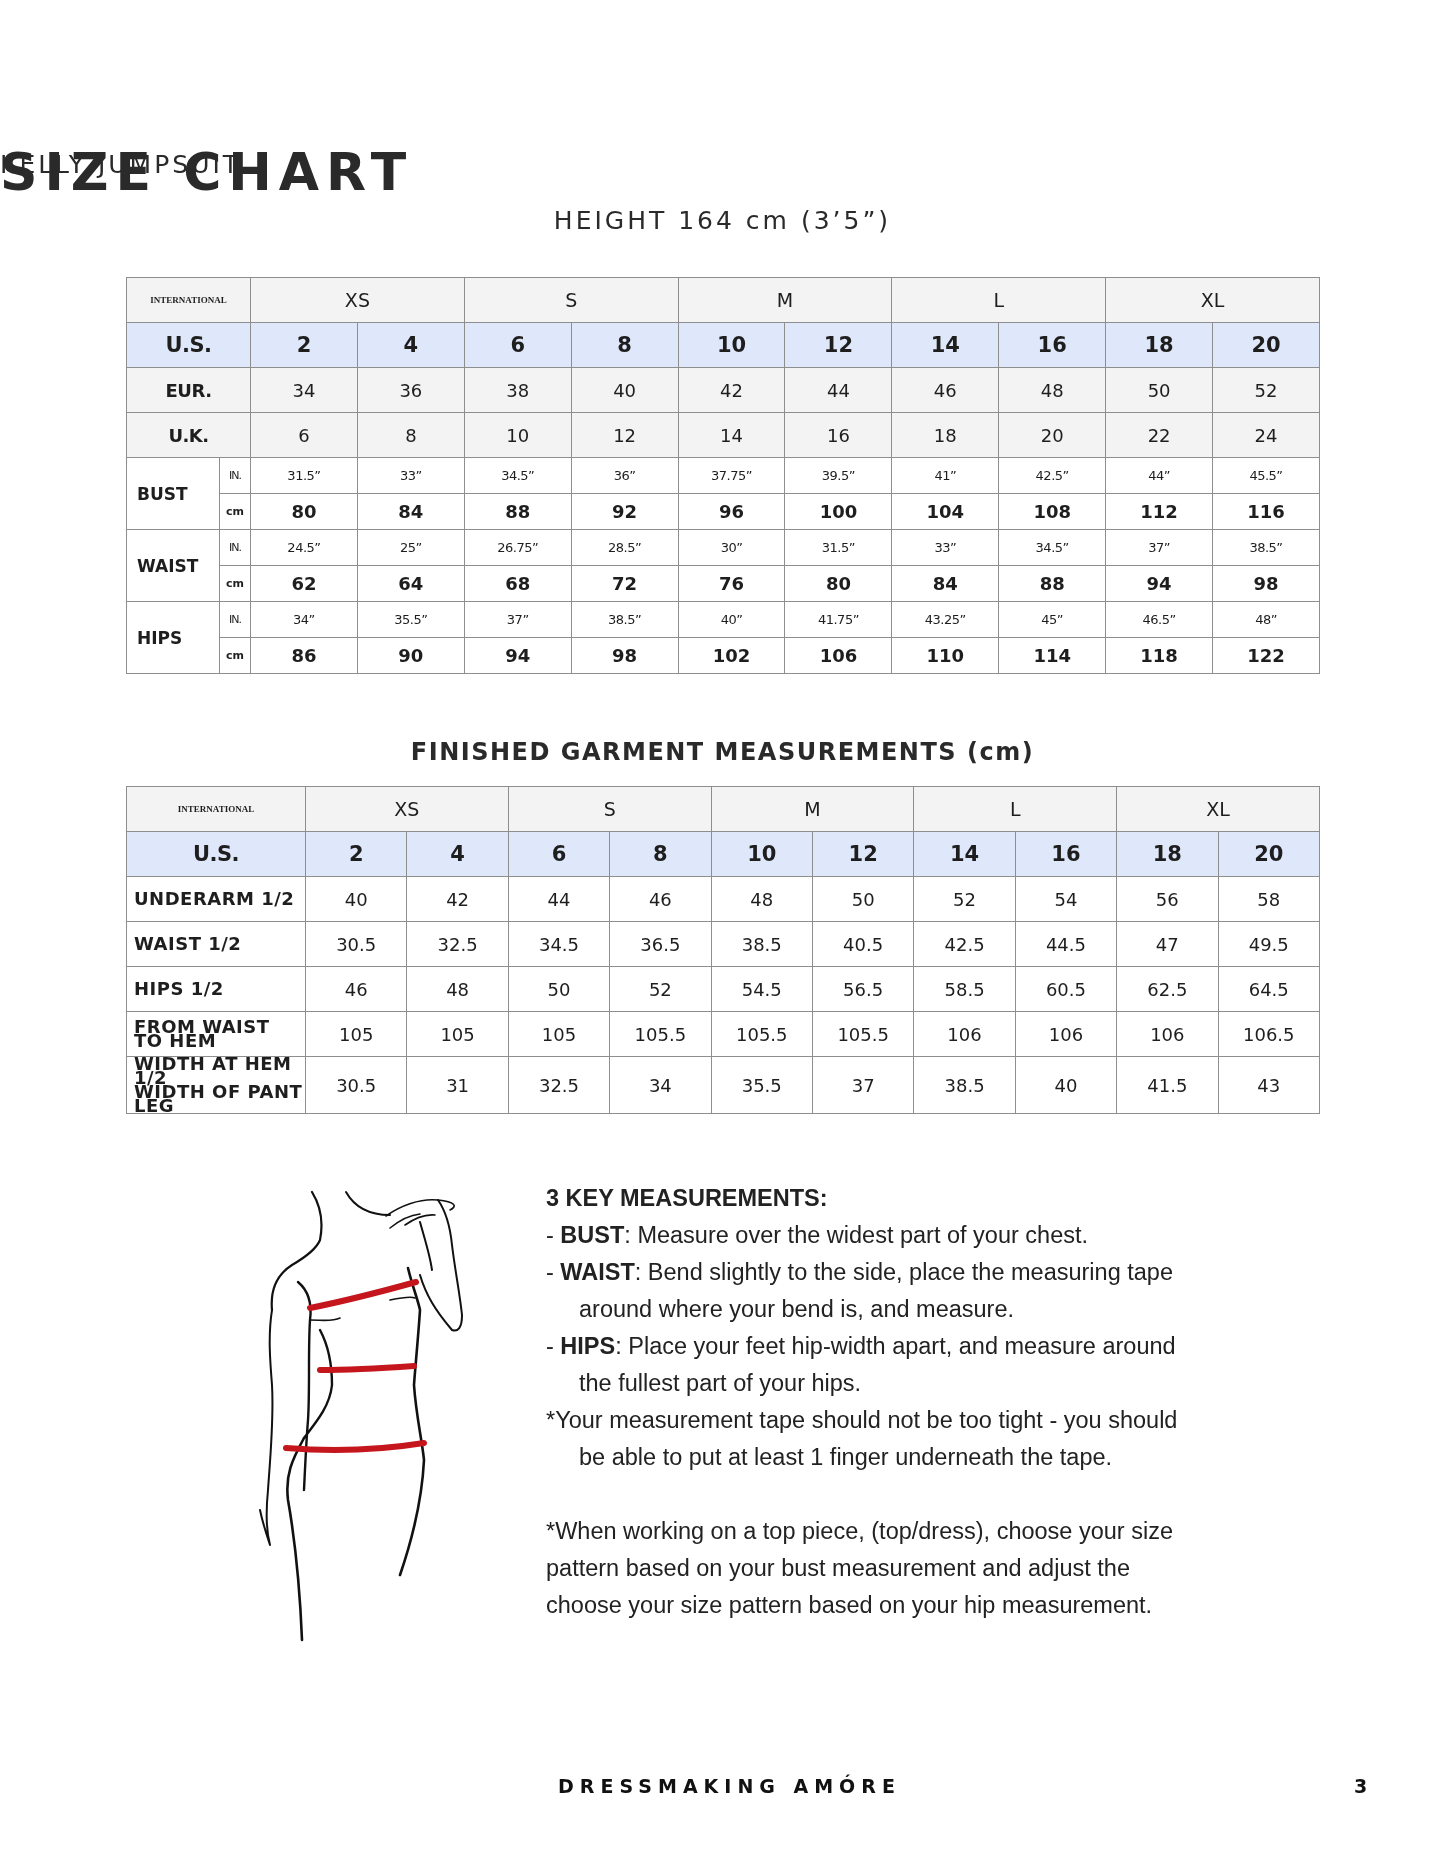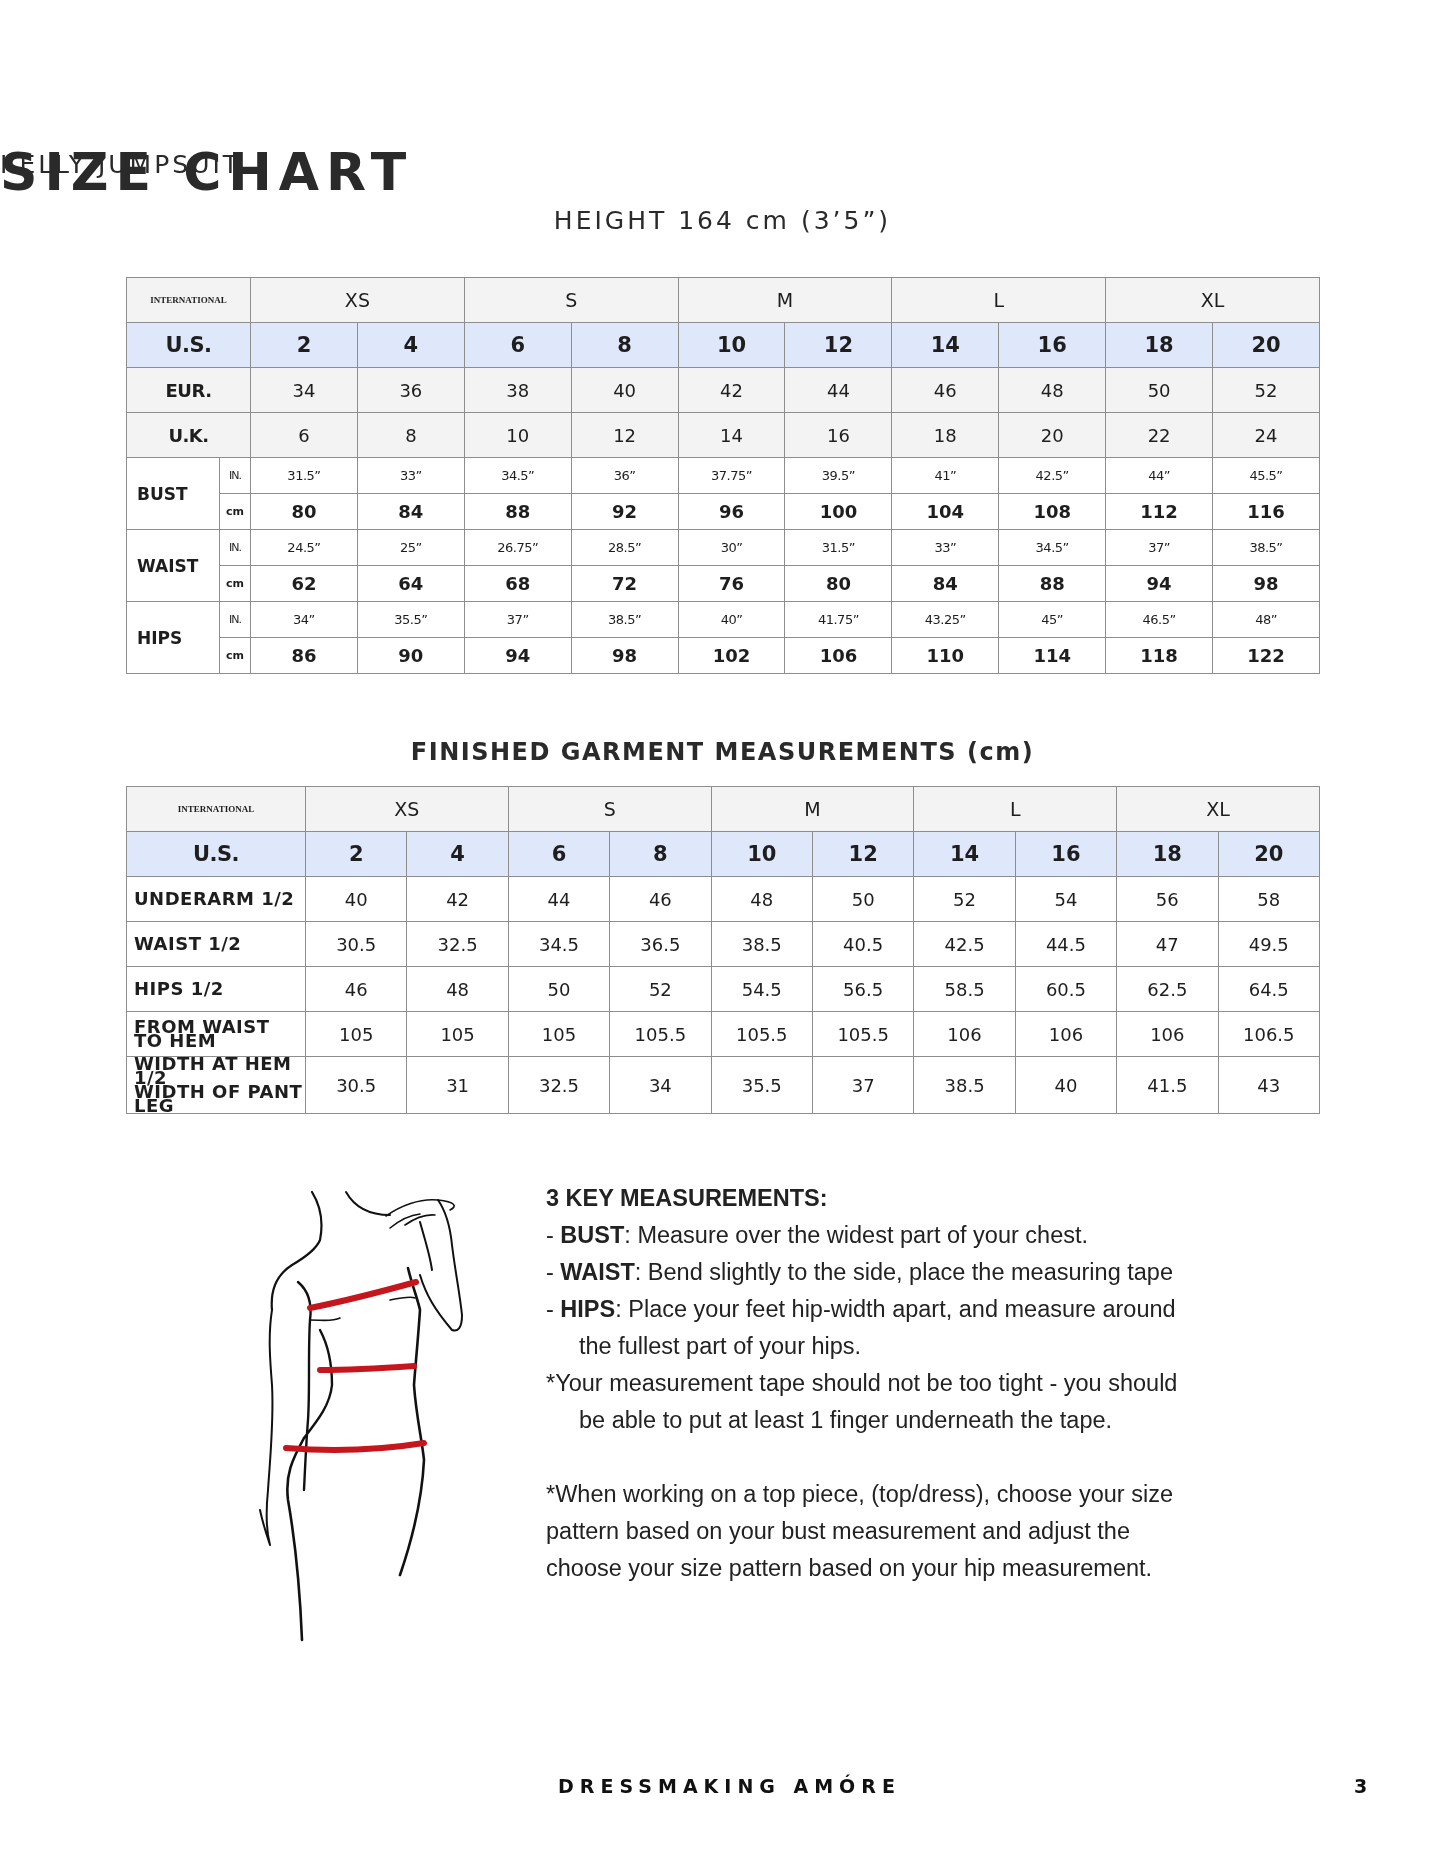--- a/index.html
+++ b/index.html
@@ -340,20 +340,21 @@
 <div class="abs text-block">
   <div class="head">3 KEY MEASUREMENTS:</div>
   <div class="item">
     <span>-</span>
     <b>BUST</b><span>: Measure over the widest part of your chest.</span>
   </div>
   <div class="item">
     <span>-</span>
     <b>WAIST</b><span>: Bend slightly to the side, place the measuring tape</span>
   </div>
+  <div class="indent">around where your bend is, and measure.</div>
   <div class="item">
     <span>-</span>
     <b>HIPS</b><span>: Place your feet hip-width apart, and measure around</span>
   </div>
   <div class="indent">the fullest part of your hips.</div>
   <div>*Your measurement tape should not be too tight - you should</div>
   <div class="indent">be able to put at least 1 finger underneath the tape.</div>
   <div class="gap"></div>
   <div>*When working on a top piece, (top/dress), choose your size</div>
   <div>pattern based on your bust measurement and adjust the</div>

